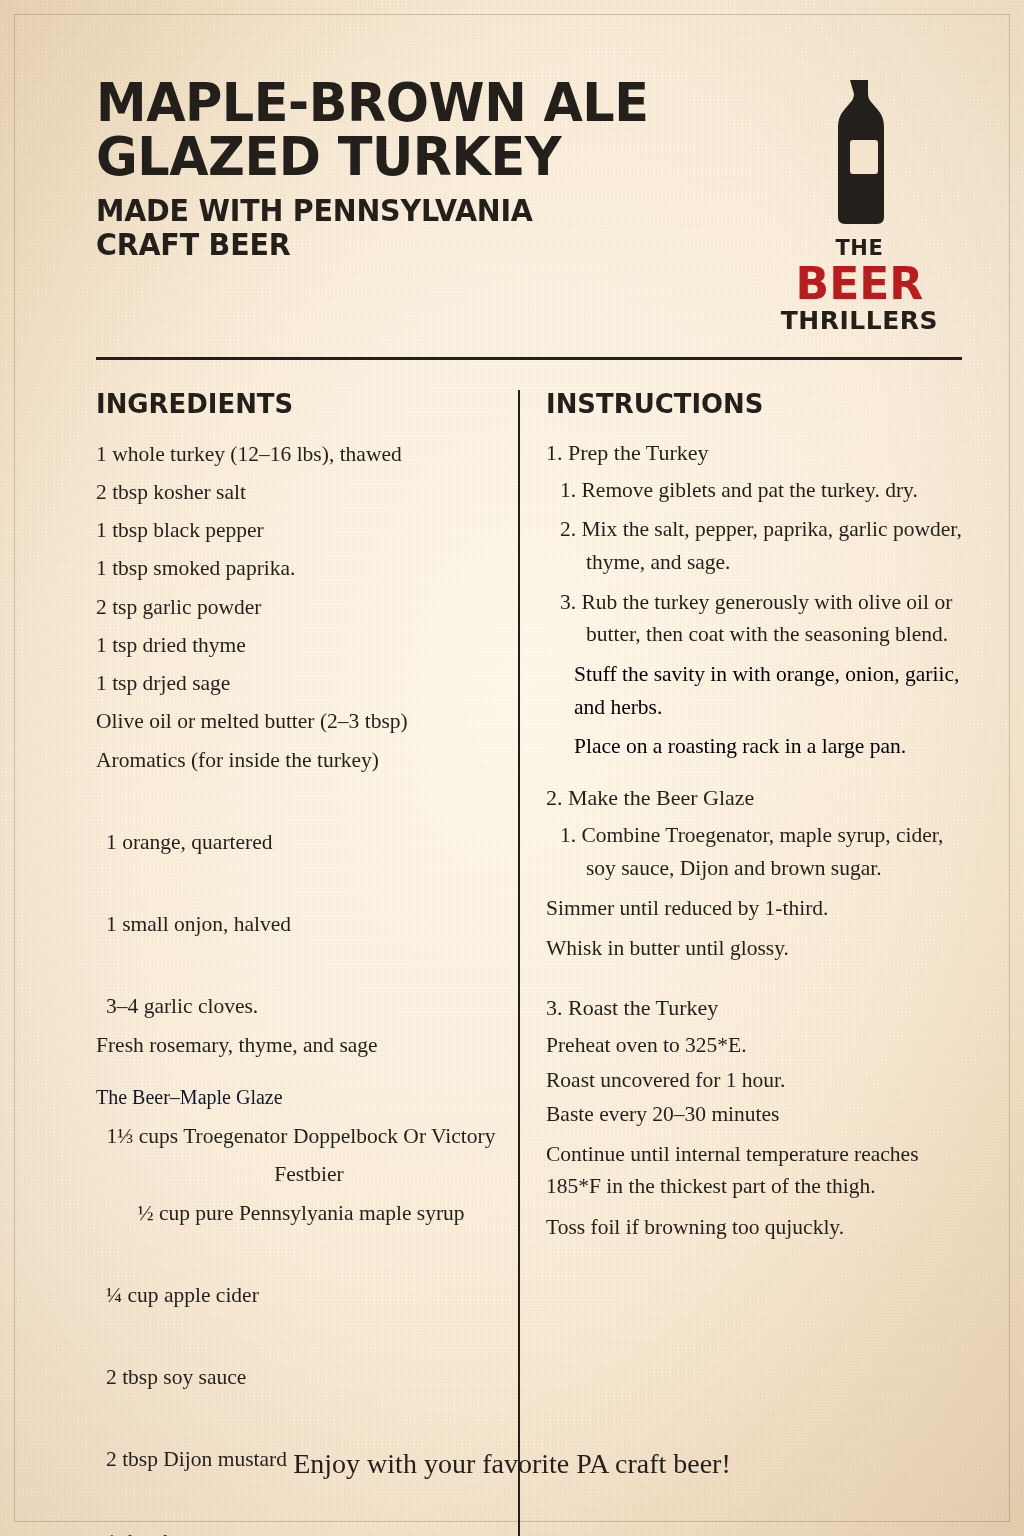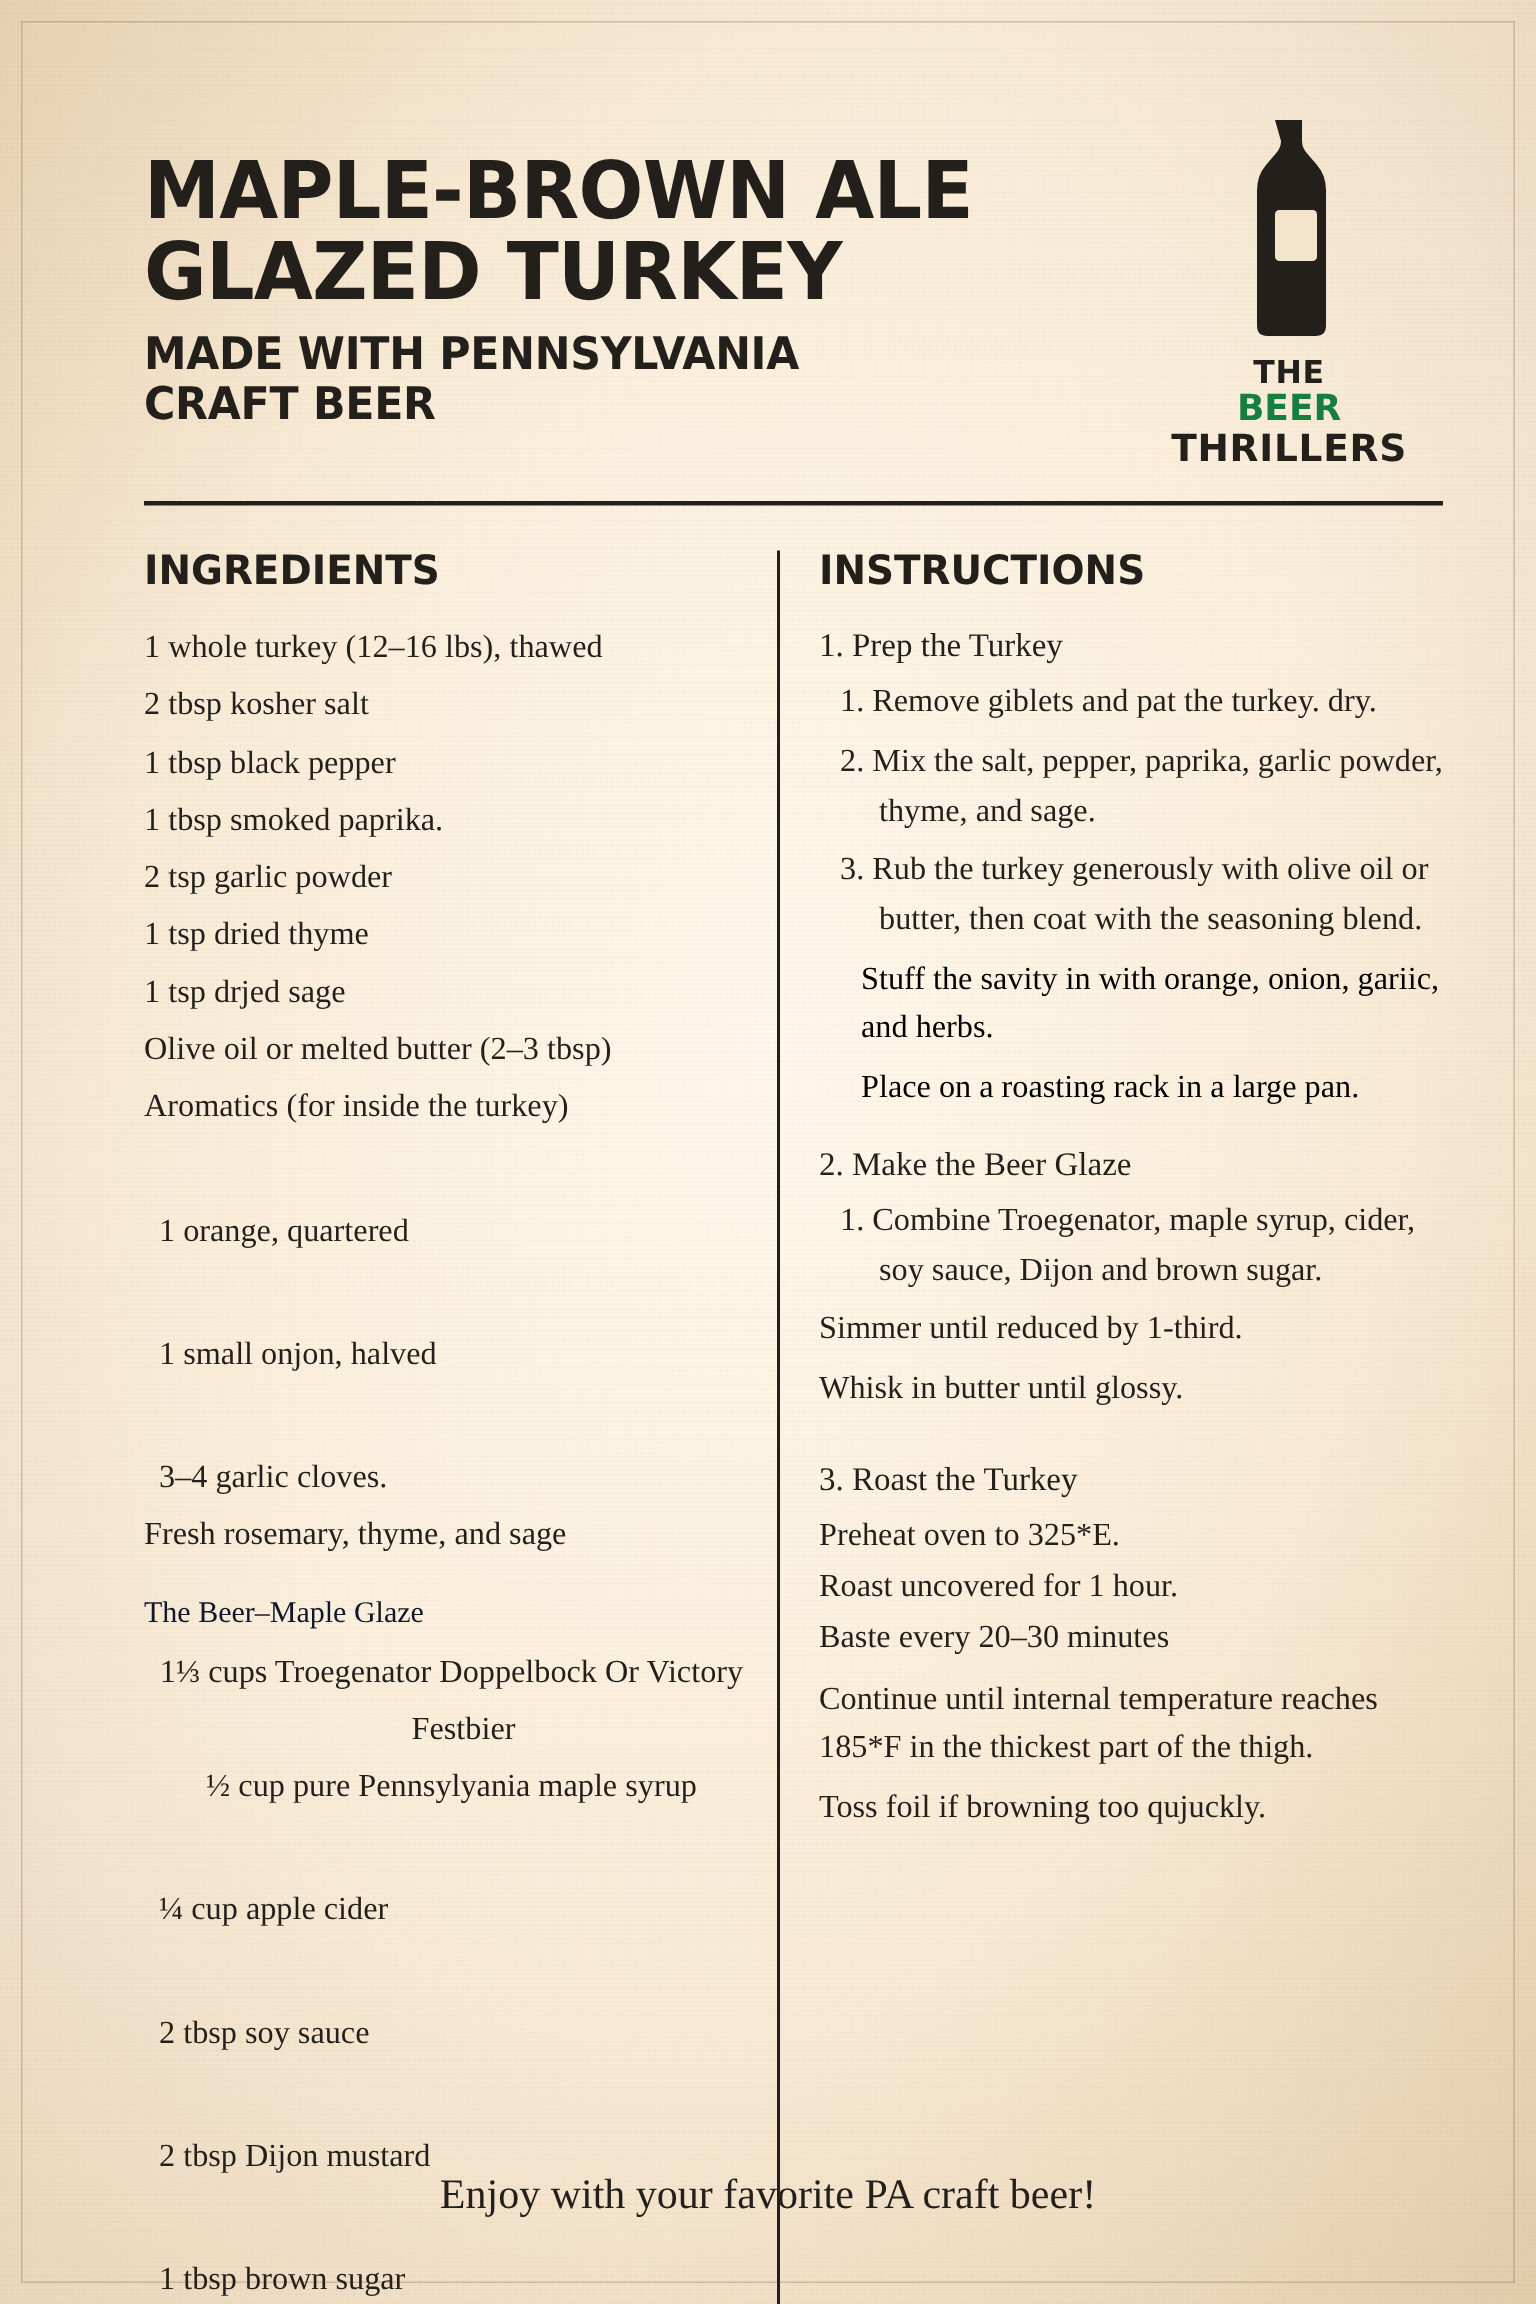--- a/index.html
+++ b/index.html
@@ -39,21 +39,21 @@
   .content {
     position: absolute;
     inset: 0;
     padding: 72px 62px 0 96px;
     box-sizing: border-box;
   }
 
   
   .header {
     display: flex;
-    align-items: center;
+    align-items: flex-start;
     justify-content: space-between;
   }
   .title-block { padding-top: 4px; }
   h1.title {
     font-family: "DejaVu Sans", sans-serif;
     font-weight: bold;
     font-size: 53px;
     line-height: 1.02;
     letter-spacing: -0.5px;
     margin: 0;
@@ -87,24 +87,24 @@
     font-family: "DejaVu Sans", sans-serif;
     font-weight: bold;
     font-size: 21px;
     letter-spacing: 0.5px;
     line-height: 1;
     color: #231f1b;
   }
   .brand-beer {
     font-family: "DejaVu Sans", sans-serif;
     font-weight: bold;
-    font-size: 24px;
+    font-size: 44px;
     letter-spacing: 0px;
     line-height: 1.12;
-    color: #15803d;
+    color: #b91c1c;
   }
   .brand-thrillers {
     font-family: "DejaVu Sans", sans-serif;
     font-weight: bold;
     font-size: 25px;
     letter-spacing: 0.5px;
     line-height: 1.05;
     color: #231f1b;
   }
 

